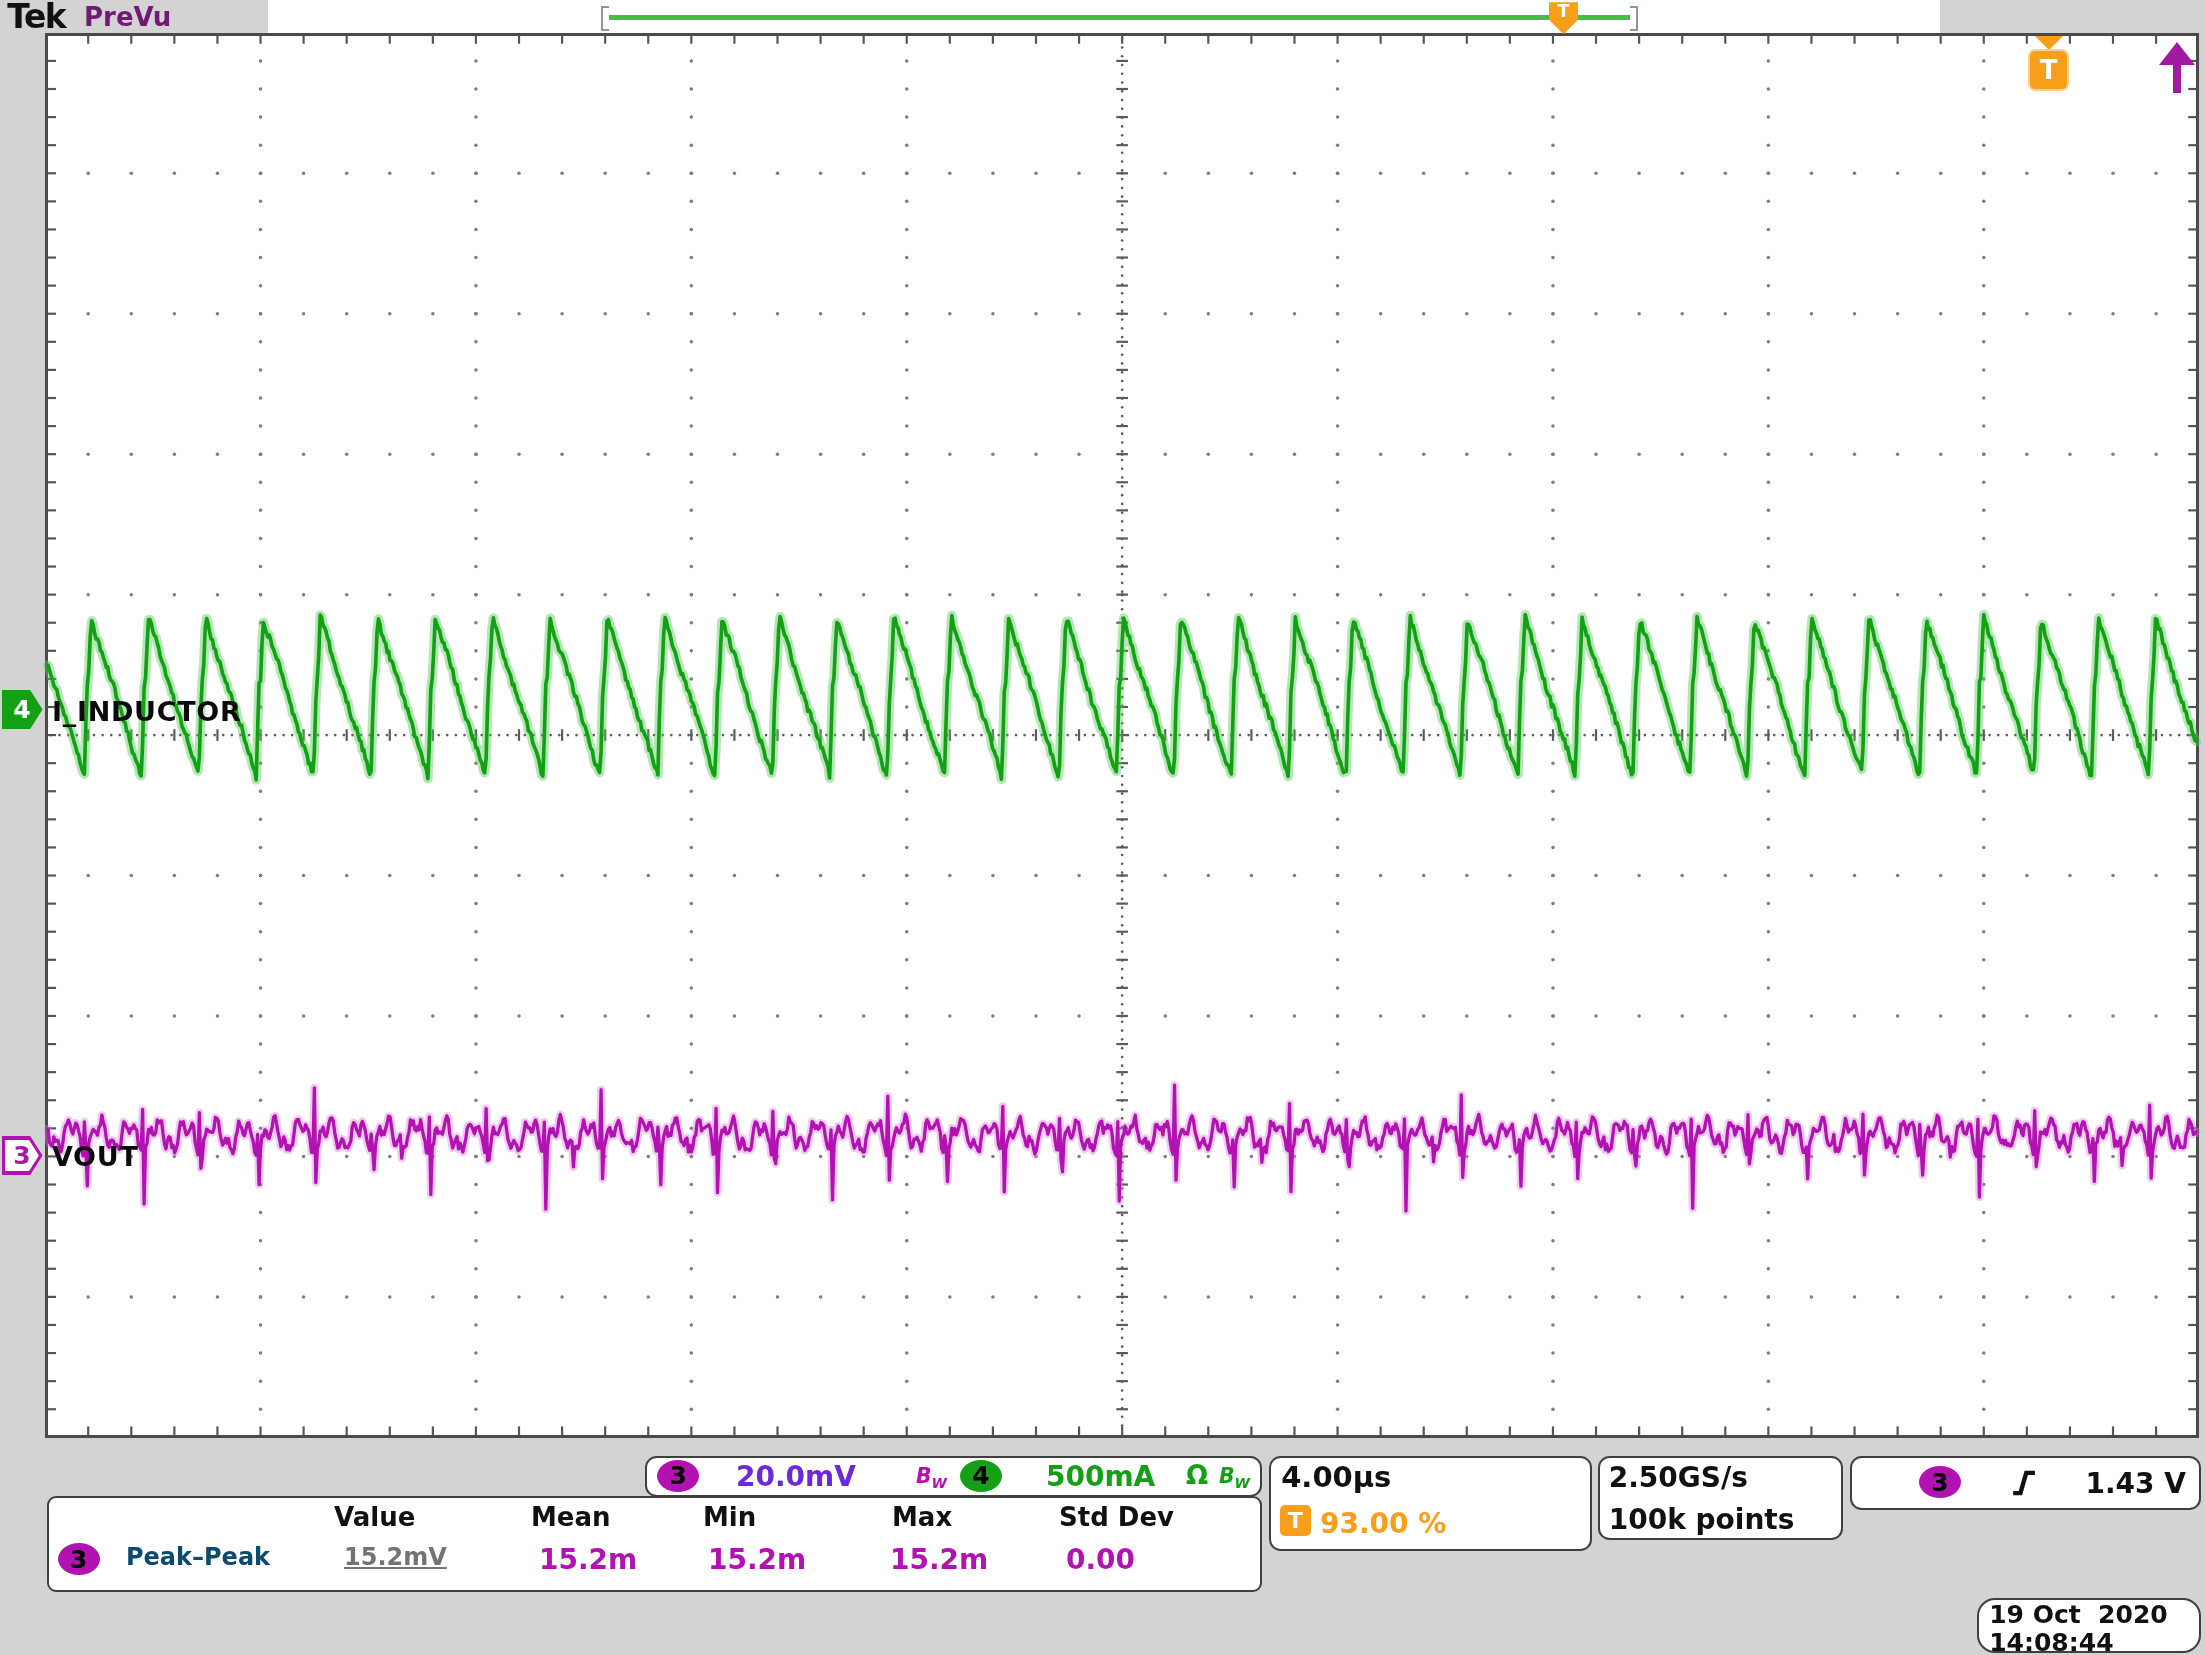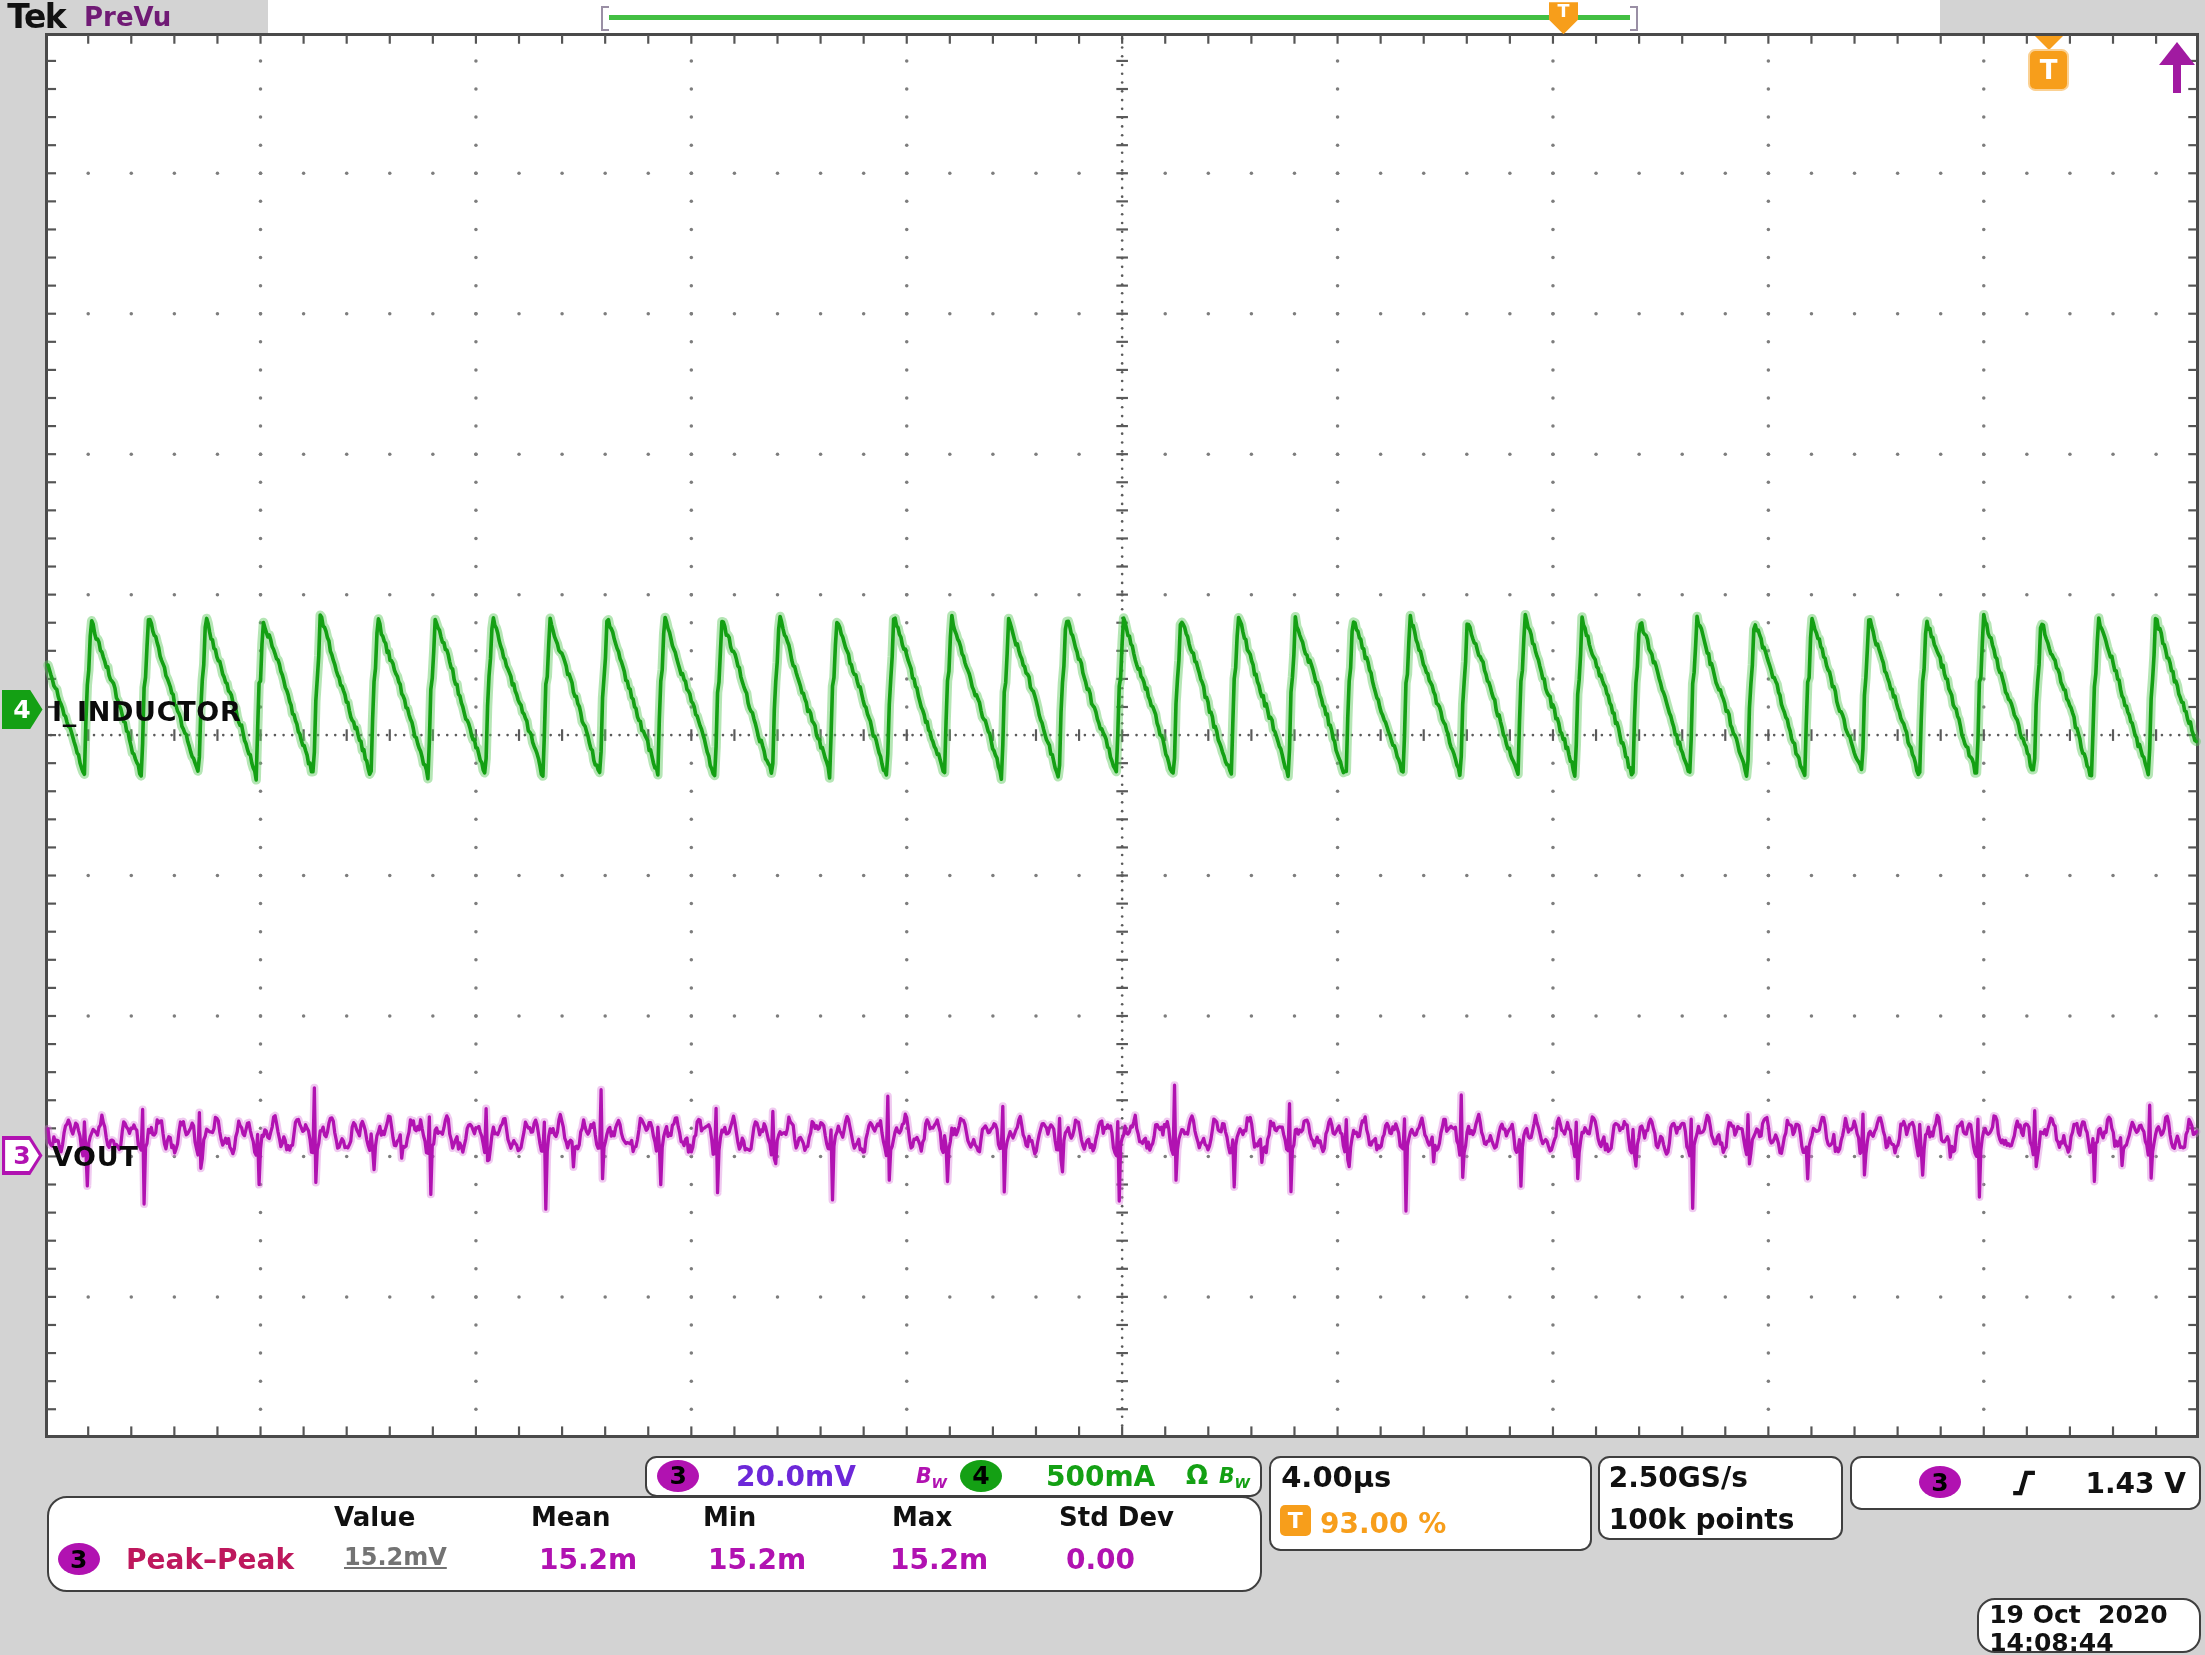--- a/index.html
+++ b/index.html
@@ -1599,31 +1599,31 @@
 <div class="box" style="left:1850px;top:1456px;width:351px;height:54px;">
   <div class="chip ch3" style="left:67px;top:8px;">
     <span>3</span>
   </div>
   <svg class="abs" style="left:159px;top:8.7px;" width="29" height="32" viewBox="0 0 40 44">
     <polyline points="3,36 13,36 21,8 33,8" fill="none" stroke="#111" stroke-width="6"></polyline>
   </svg>
   <span class="abs" style="right:13px;top:8.7px;font-size:28px;">1.43 V</span>
 </div>
 
-<div class="box" style="left:47px;top:1496px;width:1215px;height:96px;border-radius:20px;">
+<div class="box" style="left:47px;top:1496px;width:1215px;height:96px;border-radius:9px;">
   <span class="abs" style="left:285px;top:4.4px;font-size:26px;">Value</span>
   <span class="abs" style="left:482px;top:4.4px;font-size:26px;">Mean</span>
   <span class="abs" style="left:654px;top:4.4px;font-size:26px;">Min</span>
   <span class="abs" style="left:833px;top:4.4px;font-size:26px;margin-left:10px;">Max</span>
   <span class="abs" style="left:1010px;top:4.4px;font-size:26px;">Std Dev</span>
 
   <div class="chip ch3" style="left:8.7px;top:45px;">
     <span>3</span>
   </div>
-  <span class="abs" style="left:77px;top:45px;font-size:28px;color:#be185d;">Peak–Peak</span>
+  <span class="abs" style="left:77px;top:45px;font-size:24px;color:#0c4a6e;">Peak–Peak</span>
   <span class="abs" style="left:295px;top:45px;font-size:24px;color:#737373;text-decoration:underline;">15.2mV</span>
   <span class="abs" style="left:490px;top:45px;font-size:28px;color:#b112b1;">15.2m</span>
   <span class="abs" style="left:659px;top:45px;font-size:28px;color:#b112b1;">15.2m</span>
   <span class="abs" style="left:841px;top:45px;font-size:28px;color:#b112b1;">15.2m</span>
   <span class="abs" style="left:1017px;top:45px;font-size:28px;color:#b112b1;">0.00</span>
 </div>
 
 <div class="box" style="left:1977px;top:1598px;width:224px;height:55px;border-radius:18px;">
   <span class="abs" style="left:10.2px;top:0px;font-size:25px;white-space:pre;">19 Oct  2020</span>
   <span class="abs" style="left:10.2px;top:28px;font-size:25px;">14:08:44</span>

